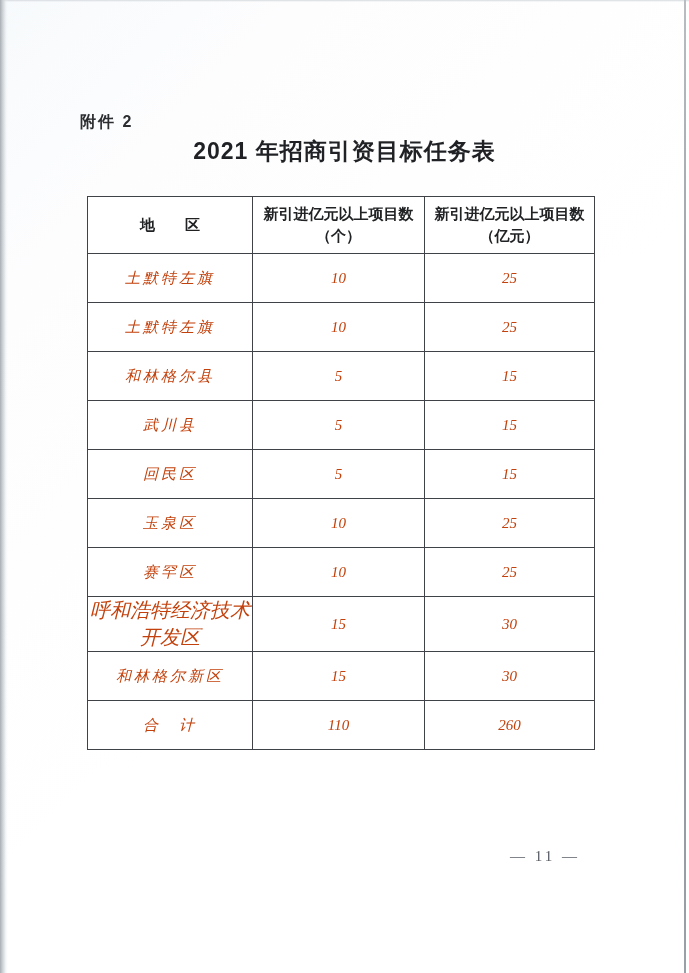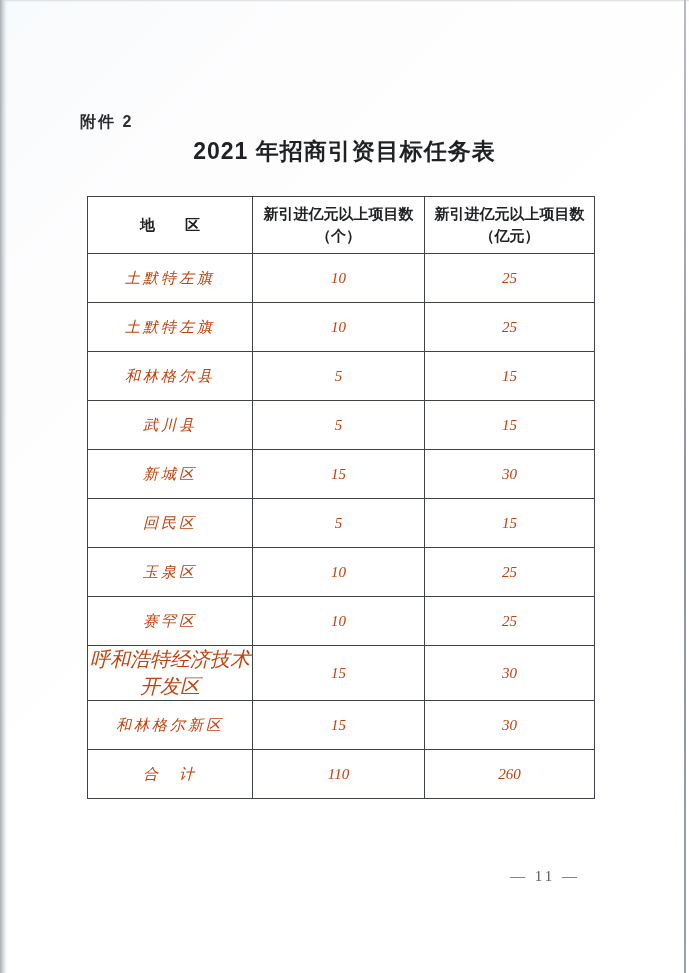--- a/index.html
+++ b/index.html
@@ -92,21 +92,21 @@
   .task-table tbody td:first-child {
     letter-spacing: 3px;
   }
   .task-table tbody td:first-child.tight {
     letter-spacing: 0;
     font-size: 20px;
   }
   .page-number {
     position: absolute;
     left: 495px;
-    top: 868px;
+    top: 848px;
     width: 100px;
     text-align: center;
     font-size: 15px;
     letter-spacing: 3px;
     color: #565b63;
     font-family: "Liberation Serif", serif;
   }
 </style>
 </head>
 <body>
@@ -156,25 +156,20 @@
           <td>和林格尔县</td>
           <td>5</td>
           <td>15</td>
         </tr>
         <tr>
           <td>武川县</td>
           <td>5</td>
           <td>15</td>
         </tr>
         <tr>
-          <td>新城区</td>
-          <td>15</td>
-          <td>30</td>
-        </tr>
-        <tr>
           <td>回民区</td>
           <td>5</td>
           <td>15</td>
         </tr>
         <tr>
           <td>玉泉区</td>
           <td>10</td>
           <td>25</td>
         </tr>
         <tr>

